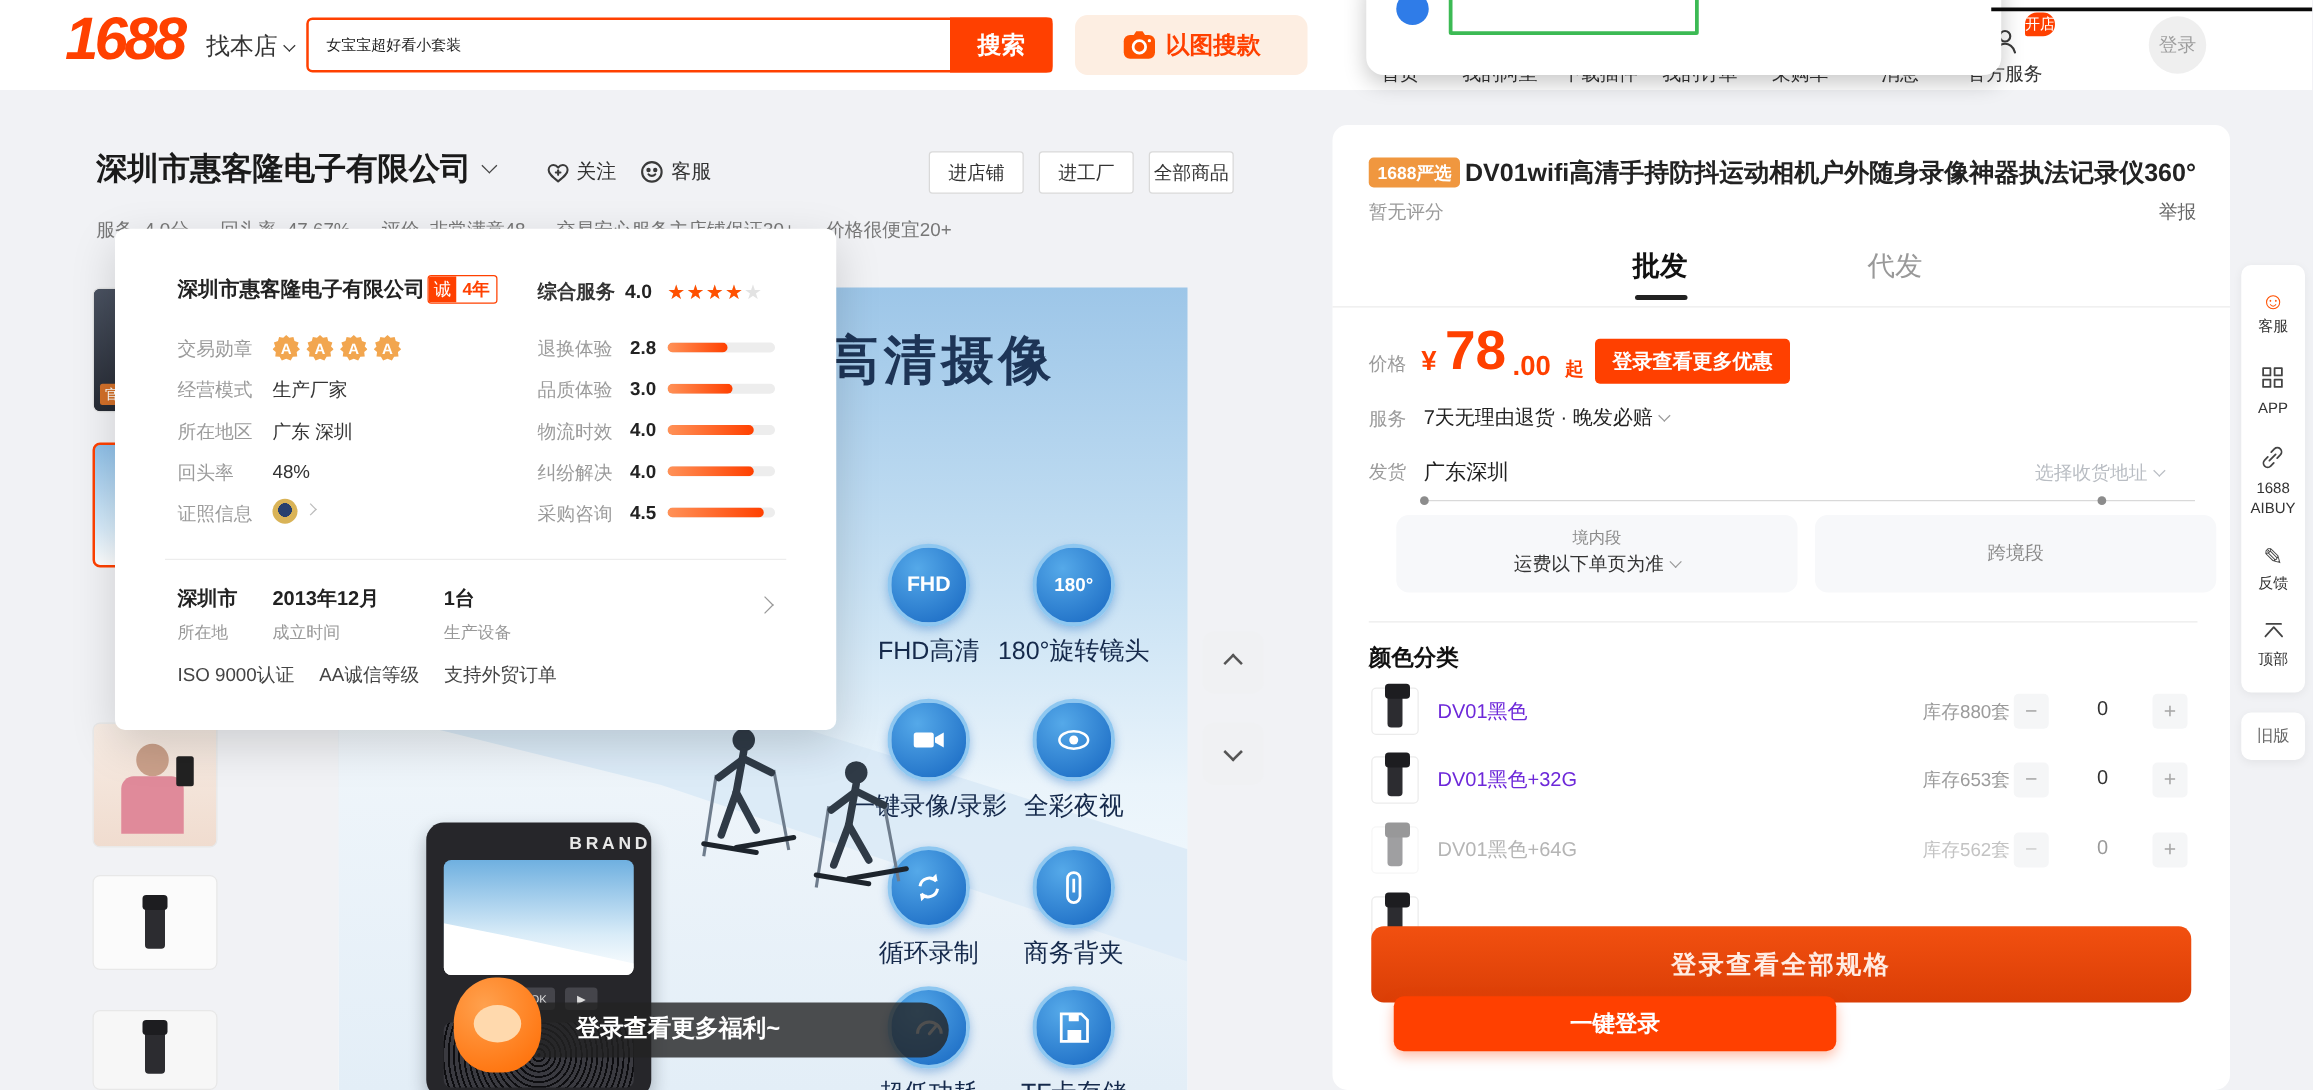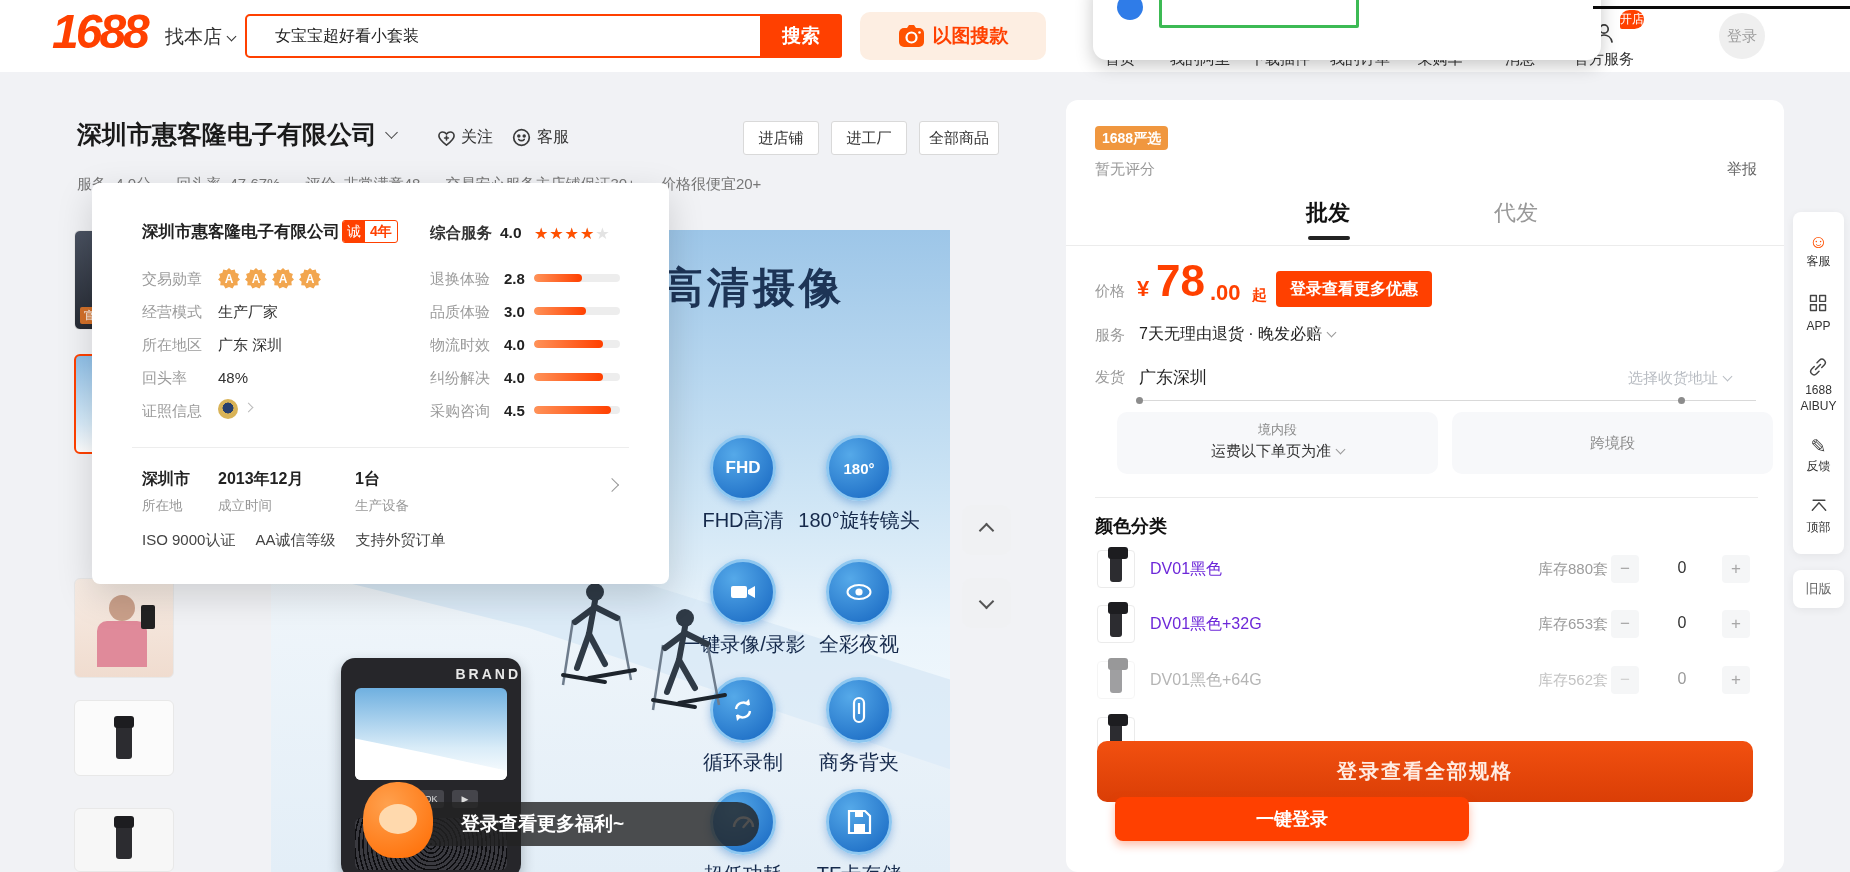--- a/index.html
+++ b/index.html
@@ -7,21 +7,21 @@
 body{font-family:"Liberation Sans","DejaVu Sans",sans-serif;background:#eef0f3}
 #app{position:relative;width:1850px;height:872px;overflow:hidden;background:#f1f2f5}
 
 #header{position:absolute;left:0;top:0;width:1850px;height:72px;background:#fff;z-index:30}
 #logo{position:absolute;left:52px;top:4px;font-size:48px;font-weight:800;font-style:italic;color:#ff4000;letter-spacing:-3px}
 #scope{position:absolute;left:165px;top:24px;font-size:19px;color:#333;cursor:pointer}
 .chev{display:inline-block;width:7px;height:7px;border-right:1.7px solid currentColor;border-bottom:1.7px solid currentColor;transform:rotate(45deg);margin-left:6px;vertical-align:3px}
 .chev.up{transform:rotate(-135deg);vertical-align:-1px}
 .chev.right{transform:rotate(-45deg);margin-left:3px}
 #searchbox{position:absolute;left:245px;top:14px;width:597px;height:44px;border:2px solid #ff4000;border-radius:5px;background:#fff;display:flex;align-items:center}
-#searchbox input{flex:1;border:none;outline:none;font-size:16px;color:#222;padding:0 28px;font-family:inherit;background:transparent}
+#searchbox input{flex:1;border:none;outline:none;font-size:12px;color:#222;padding:0 14px;font-family:inherit;background:transparent}
 #search-btn{width:82px;height:44px;margin:-2px -2px -2px 0;background:#ff4000;color:#fff;font-size:19px;font-weight:bold;border:none;border-radius:0 3px 3px 0;cursor:pointer;font-family:inherit}
 #img-search{position:absolute;left:860px;top:12px;width:186px;height:48px;background:#fdeee2;border-radius:10px;display:flex;align-items:center;justify-content:center;gap:8px;color:#ff4000;font-size:19px;font-weight:bold;cursor:pointer}
 .nav-item{position:absolute;top:20px;width:84px;text-align:center;cursor:pointer}
 .nav-item svg{display:block;margin:0 auto}
 .nav-label{display:block;margin-top:4px;font-size:15px;color:#333;white-space:nowrap}
 .badge-open{position:absolute;top:-10px;right:2px;background:#ff4000;color:#fff;font-size:12px;line-height:19px;padding:0 0;border-radius:10px 10px 10px 2px}
 #avatar{position:absolute;left:1719px;top:13px;width:46px;height:46px;border-radius:50%;background:#efefef;color:#9d9d9d;font-size:15px;display:flex;align-items:center;justify-content:center;cursor:pointer}
 
 #boverlay{position:absolute;left:1093px;top:-22px;width:508px;height:82px;background:#fff;border-radius:14px;box-shadow:0 6px 18px rgba(0,0,0,.22);z-index:40}
 #boverlay .bdot{position:absolute;left:24px;top:16px;width:26px;height:26px;border-radius:50%;background:#2f7ce8}
@@ -242,21 +242,21 @@
     <svg width="19" height="19" viewBox="0 0 19 19" class="lin">
         <circle cx="9.5" cy="9.5" r="7.8"></circle>
         <circle cx="6.8" cy="8" r="0.9" fill="#3a3a3a"></circle>
         <circle cx="12.2" cy="8" r="0.9" fill="#3a3a3a"></circle>
         <path d="M6.8 11.5a3.6 3.6 0 0 0 5.4 0"></path>
       </svg>
     <span>客服</span>
   </div>
   <div class="sbtn" style="left:743px;width:76px">进店铺</div>
   <div class="sbtn" style="left:831px;width:76px">进工厂</div>
-  <div class="sbtn" style="left:919px;width:80px">全部商品</div>
+  <div class="sbtn" style="left:919px;width:68px">全部商品</div>
   <div id="stats">服务  4.0分      回头率  47.67%      评价  非常满意48      交易安心服务主店铺保证30+      价格很便宜20+</div>
 
   <div id="popup">
     <div class="pname">深圳市惠客隆电子有限公司</div>
     <div id="cheng-badge">
       <span class="c1">诚</span>
       <span class="c2">4年</span>
     </div>
     <div id="overall">
       <span>综合服务</span><b>4.0</b>
@@ -454,20 +454,21 @@
 
   <div class="nav-arrow" id="arrow-up">
       <span class="chev up"></span>
     </div>
   <div class="nav-arrow" id="arrow-down">
       <span class="chev" style="margin:0 0 4px 0"></span>
     </div>
 
   <div id="card">
     <span id="pbadge">1688严选</span>
+    <div id="ptitle">DV01wifi高清手持防抖运动相机户外随身录像神器执法记录仪360°</div>
     <div id="norate">暂无评分</div>
     <div id="report">举报</div>
 
     <div class="tab" id="tab-wholesale">批发</div>
     <div class="tab" id="tab-dropship">代发</div>
     <div id="tab-underline"></div>
     <div id="tabs-divider"></div>
 
     <div class="flabel2" style="top:182px">价格</div>
     <span id="price-cny">¥</span>

